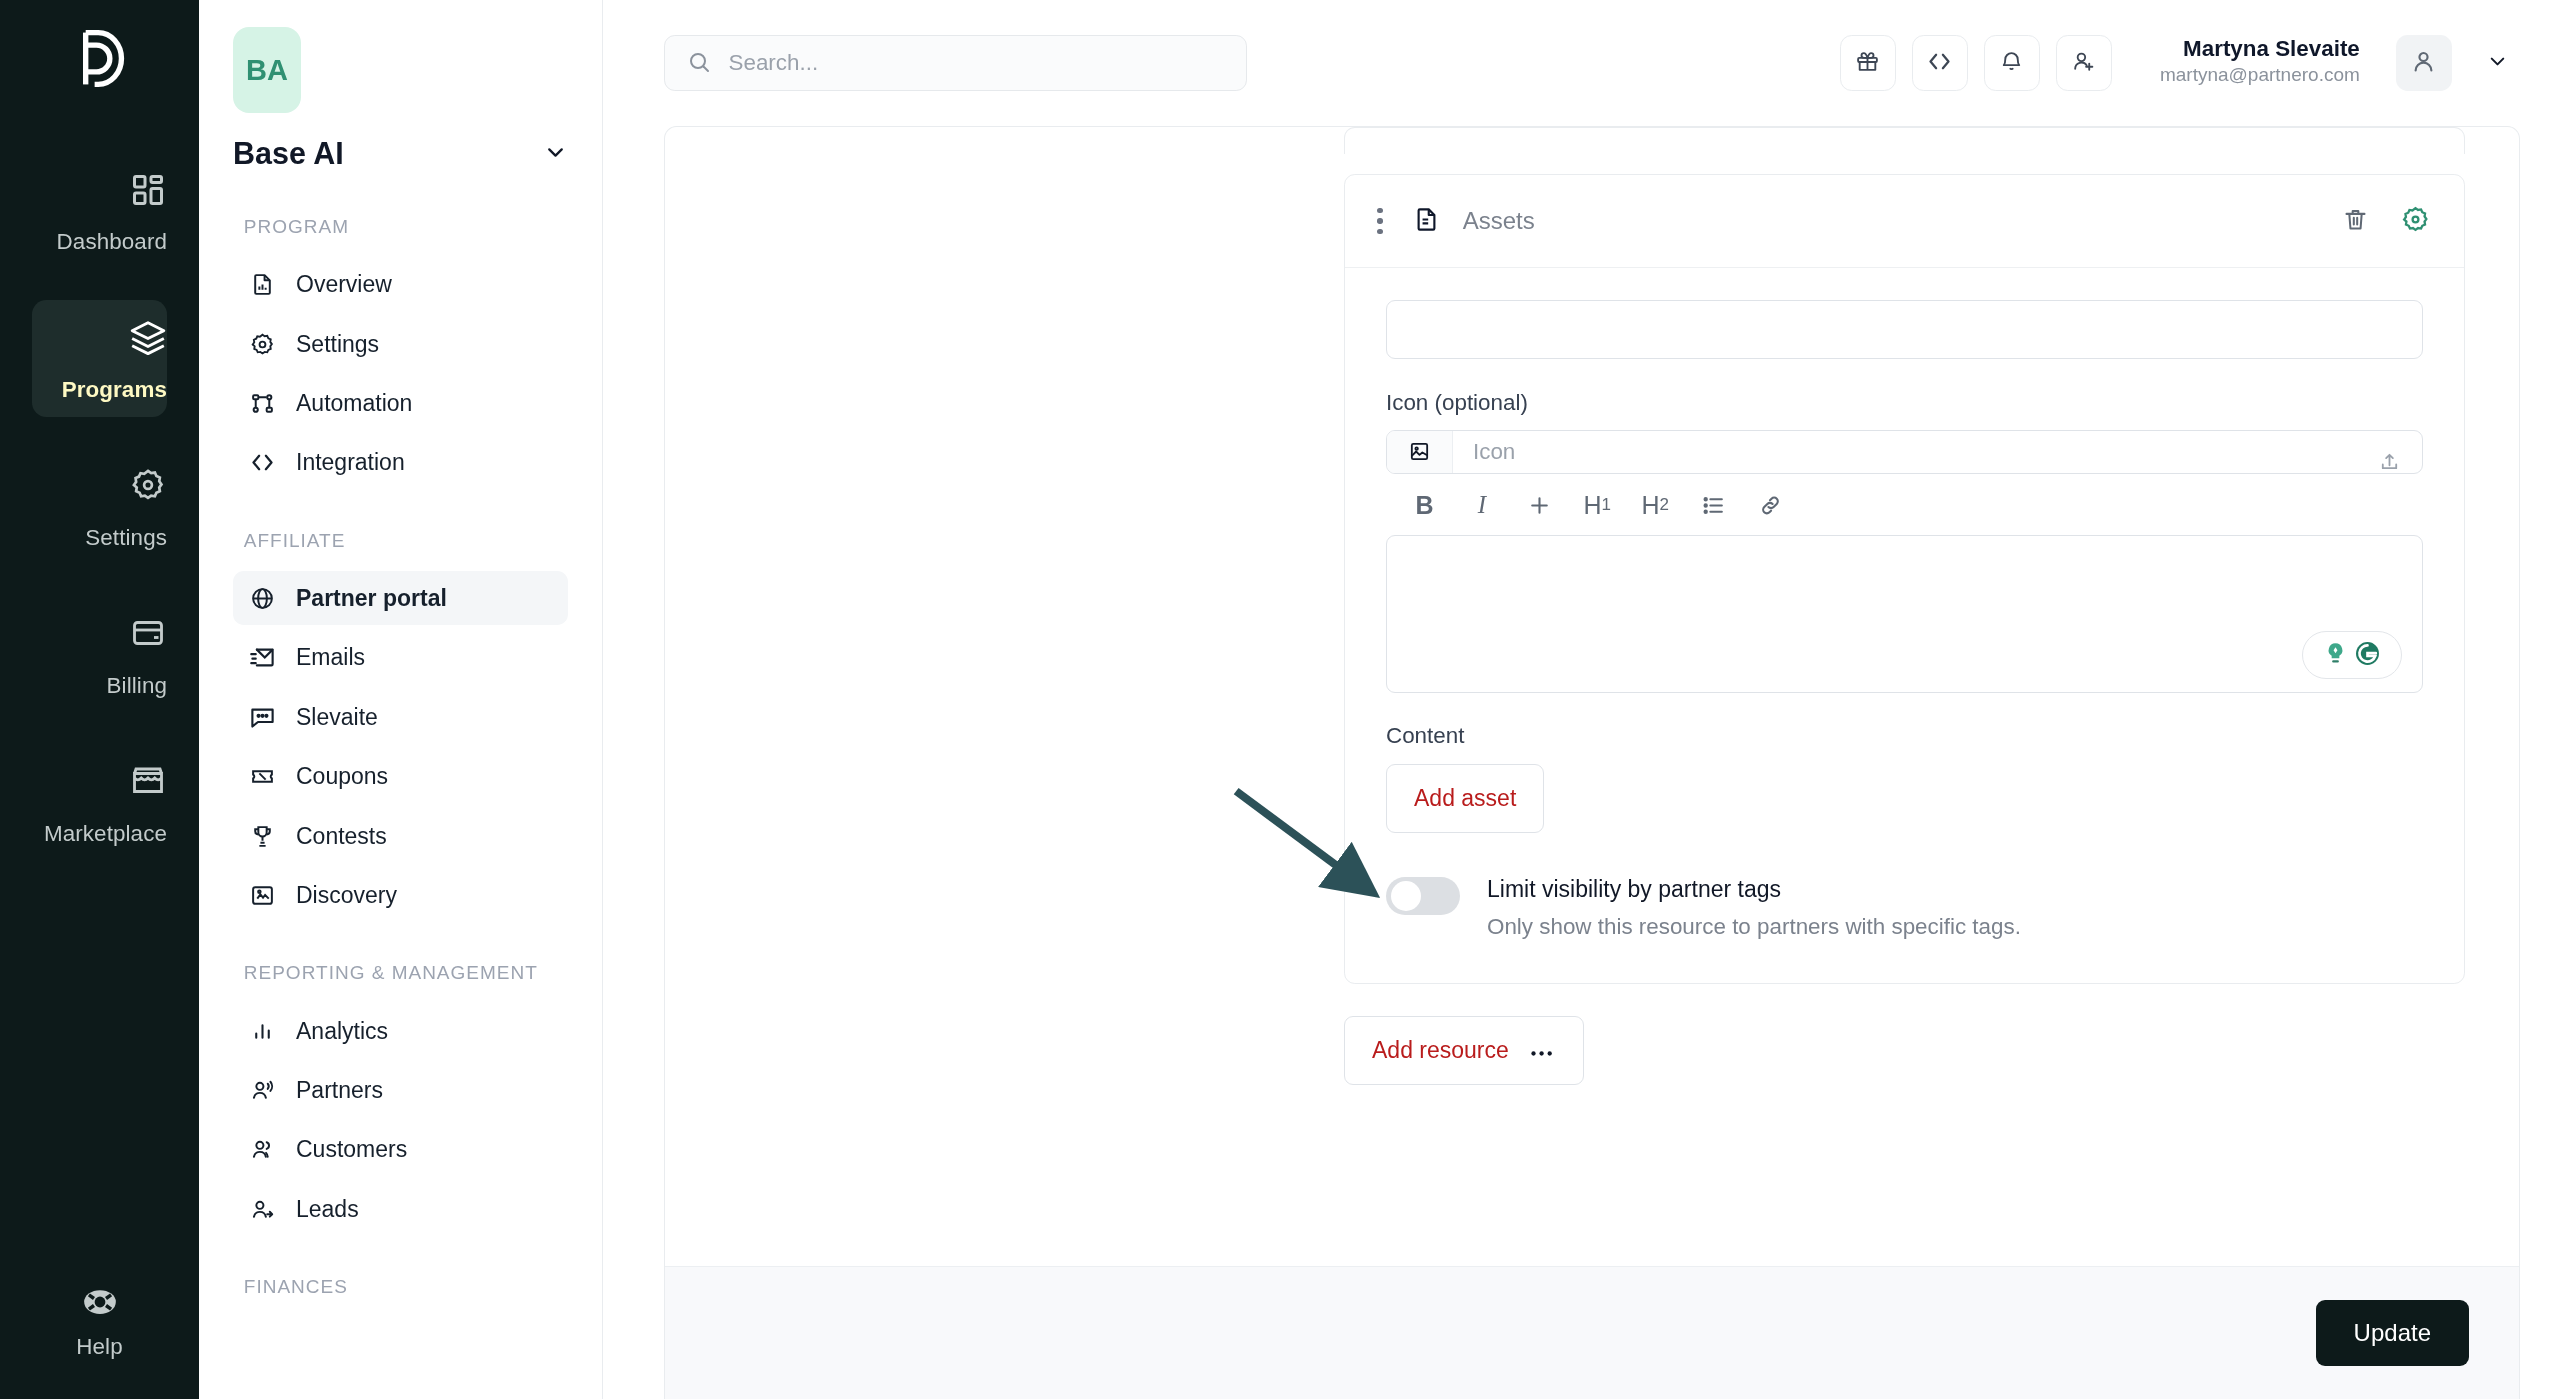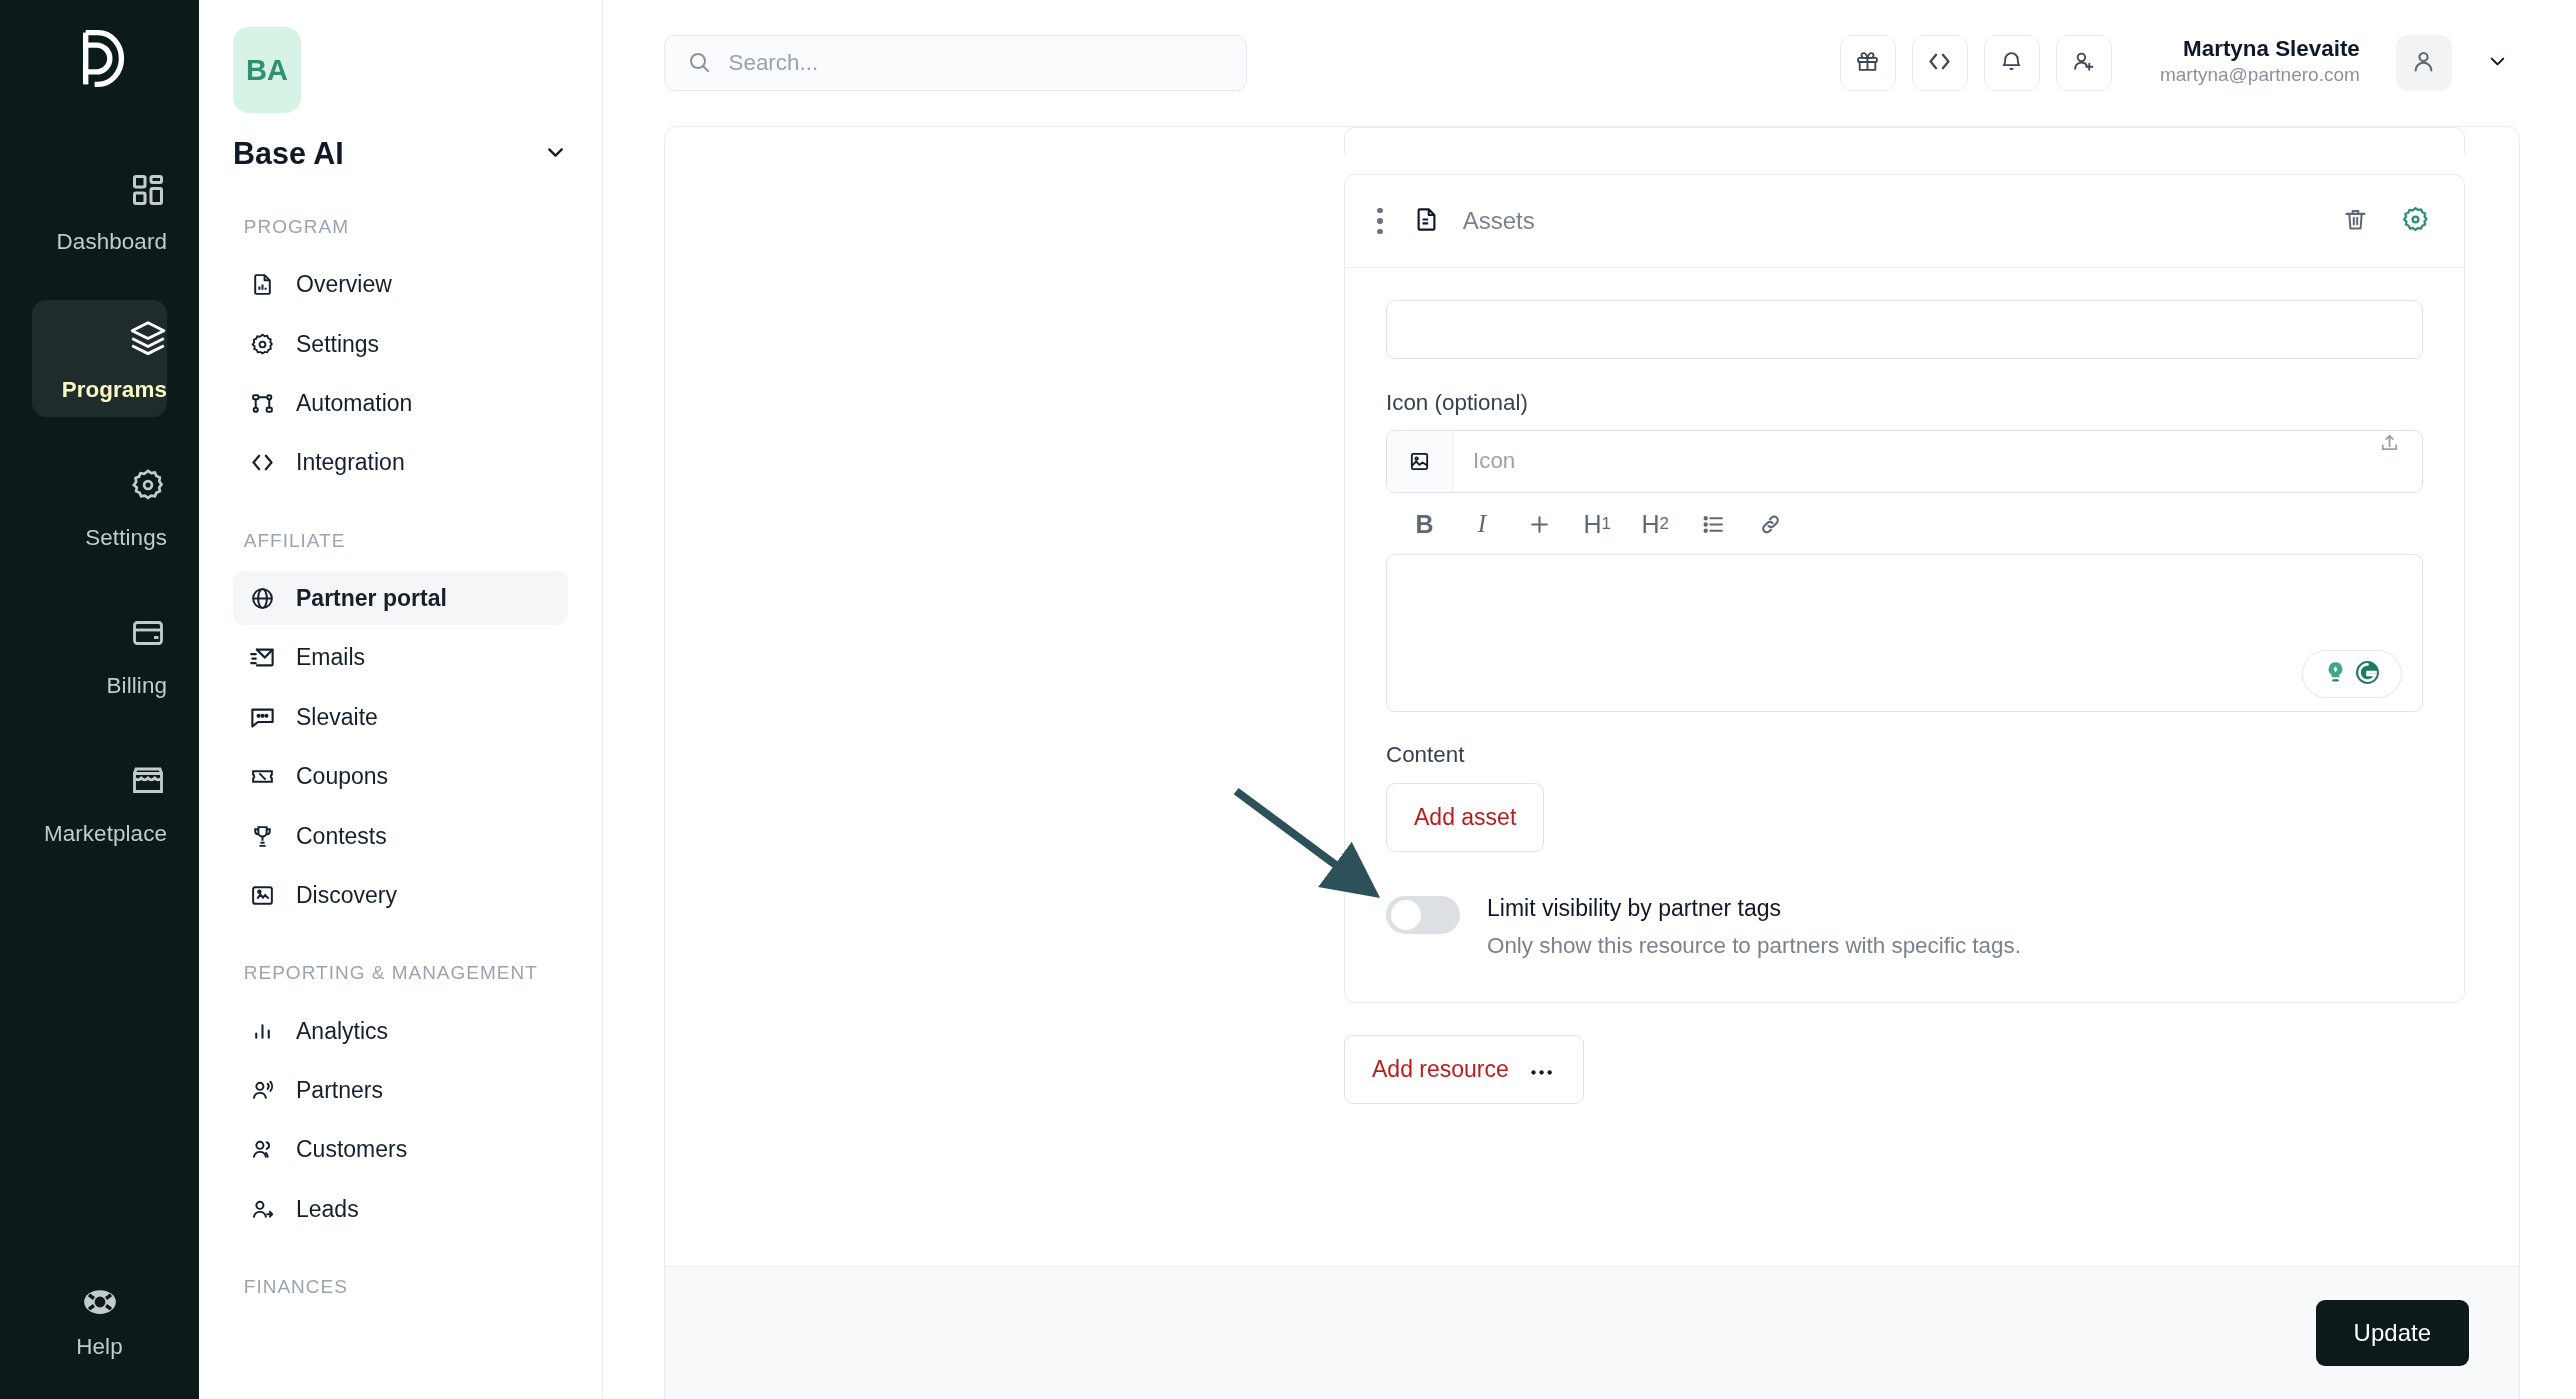--- a/index.html
+++ b/index.html
@@ -104,21 +104,21 @@
 
   .card-inner { padding: 32px 41px 41px 41px; }
   .fld-label { font-size: 22.4px; color: #374151; margin-bottom: 14.4px; }
   .txt-input {
     width: 100%; height: 59px; border: 0.9px solid #dfe3e8; border-radius: 9px;
     background: #fff; outline: none; padding: 0 18px; font-size: 22.4px;
     font-family: "Liberation Sans", sans-serif; color: #111827;
   }
   .gap { height: 30.5px; }
 
-  .icon-input { display: flex; align-items: flex-start; height: 63px; border: 0.9px solid #dfe3e8; border-radius: 9px; overflow:hidden; background:#fff;}
+  .icon-input { display: flex; align-items: flex-end; height: 44px; border: 0.9px solid #dfe3e8; border-radius: 9px; overflow:hidden; background:#fff;}
   .icon-input .lead { width: 66px; height: 100%; display:flex; align-items:center; justify-content:center; border-right: 0.9px solid #eceff2; background:#fafbfc;}
   .icon-input input {
     flex: 1; border: 0; outline: 0; height: 100%; padding: 0 20px; font-size: 22.4px;
     font-family: "Liberation Sans", sans-serif; color: #111827; background: transparent;
   }
   .icon-input input::placeholder { color: #9aa1ab; }
   .icon-input .trail { width: 66px; display:flex; align-items:center; justify-content:center; cursor:pointer;}
 
   .editor-toolbar { display: flex; align-items: center; gap: 30.5px; padding: 16px 25px 14.4px 25px; }
   .tb-btn { color: #5f6874; display: flex; align-items: center; justify-content: center; cursor: pointer;

